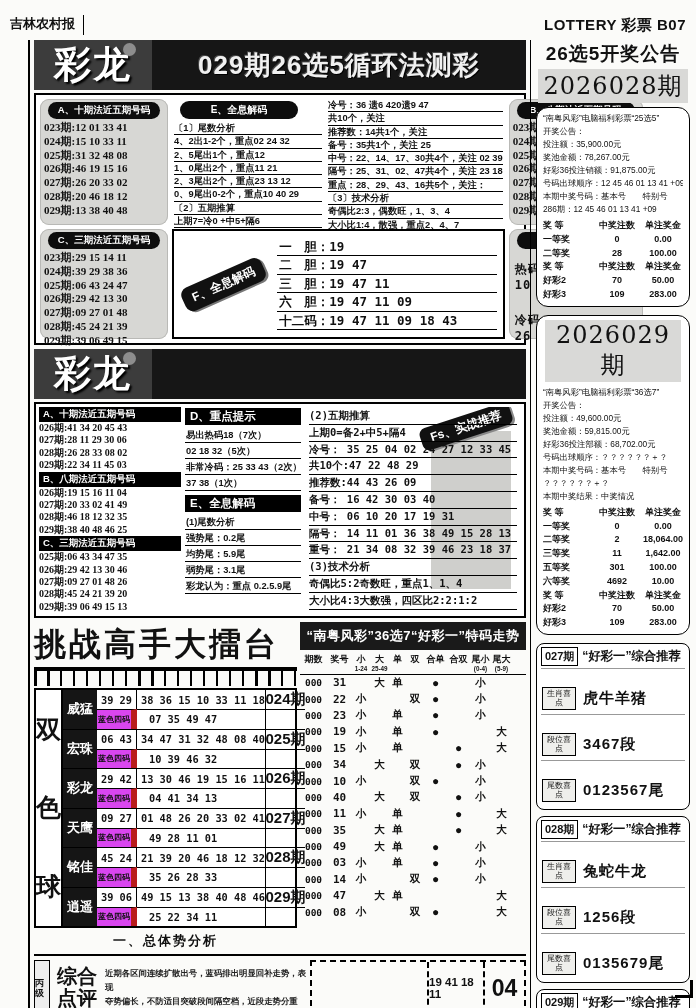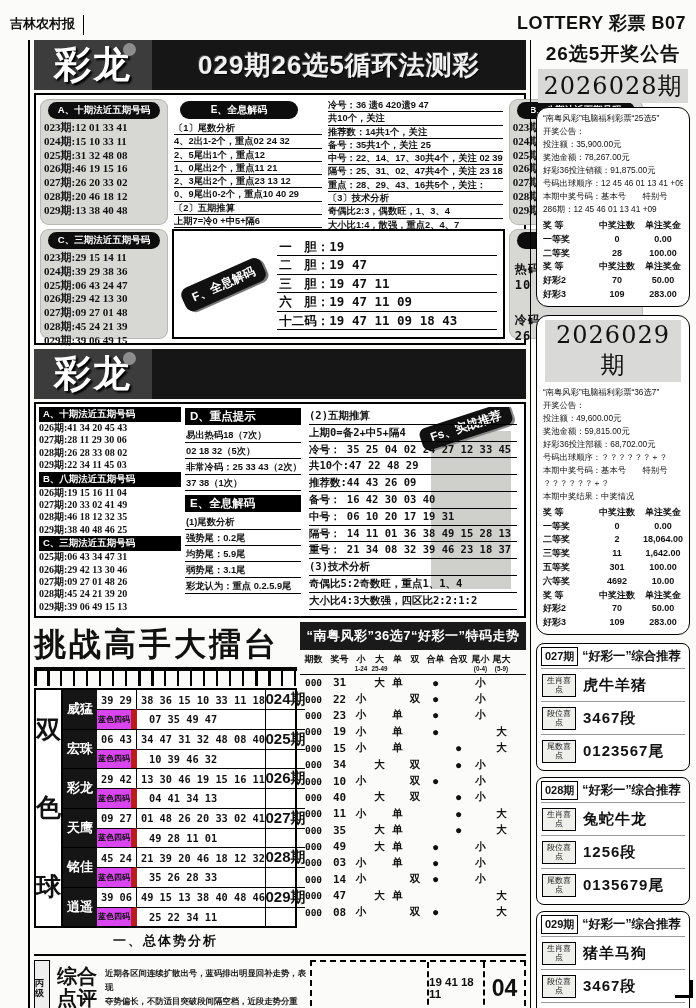--- a/index.html
+++ b/index.html
@@ -1,21 +1,21 @@
 <!DOCTYPE html>
 <html><head>
 <meta charset="utf-8">
 <style>
   html,body{margin:0;padding:0;}
   body{width:696px;height:1008px;background:#fbfbf9;color:#111;
        font-family:"Liberation Sans",sans-serif;overflow:hidden;position:relative;}
   
   .topbar{display:flex;justify-content:space-between;align-items:flex-end;padding:13px 10px 2px 10px;height:22px;}
   .paper{font-size:13px;font-weight:bold;border-right:1.5px solid #000;padding-right:8px;height:20px;}
-  .lottery{font-size:18px;font-weight:bold;letter-spacing:.5px;}
+  .lottery{font-size:15px;font-weight:bold;letter-spacing:.5px;}
   
   .main{display:flex;margin:3px 4px 0 28px;border-left:2px solid #000;padding-left:4px;}
   .leftcol{width:492px;}
   .rightcol{flex:1;border-left:1.5px solid #000;margin-left:4px;padding:0 2px 0 5px;min-width:0;}
   
   .banner{height:50px;background:#161616;display:flex;align-items:center;margin-bottom:3px;}
   .logo{width:118px;height:100%;background:#3c3c3c;color:#fff;font-family:"DejaVu Serif",serif;
         font-weight:bold;font-size:37px;display:flex;align-items:center;justify-content:center;
         letter-spacing:2px;text-shadow:2px 2px 2px #000;position:relative;}
   .logoball{position:absolute;top:3px;right:16px;width:13px;height:13px;border-radius:50%;background:#8d8d8d;}
@@ -114,21 +114,21 @@
            letter-spacing:1px;margin:0 2px 4px;padding:1px 0;}
   .rcbox{border:1.5px solid #000;border-radius:12px;padding:4px 6px;margin-bottom:8px;background:#fff;}
   .rcline{font-size:8.3px;line-height:13px;white-space:nowrap;overflow:hidden;}
   .ptable{margin-top:3px;}
   .ptrow{display:flex;font-size:9px;font-weight:bold;line-height:13.8px;}
   .pc1{width:48px;} .pc2{width:52px;text-align:center;} .pc3{flex:1;text-align:center;}
   .rpanel{border:1.5px solid #000;border-radius:8px;padding:3px 4px;margin-bottom:6px;background:#fff;}
   .rphead{display:flex;align-items:center;gap:4px;margin-bottom:2px;}
   .rpissue{border:1.5px solid #000;font-size:11px;font-weight:bold;padding:1px 3px;}
   .rptitle{font-size:12.3px;font-weight:bold;white-space:nowrap;}
-  .rprow{display:flex;align-items:center;border-top:1px solid #999;padding:5px 0 4px;}
+  .rprow{display:flex;align-items:center;border-top:1px solid #999;padding:18px 0 4px;}
   .rplabel{width:30px;border:1px solid #000;font-size:8px;text-align:center;line-height:9.5px;padding:1px;margin:0 7px 0 1px;background:#efefec;}
   .rpval{font-size:15px;font-weight:bold;letter-spacing:1px;}
   .corner{position:absolute;right:3px;bottom:10px;width:15px;height:15px;border-right:3px solid #000;border-bottom:3px solid #000;}
 </style>
 </head>
 <body>
 
 <div class="topbar">
   <span class="paper">吉林农村报</span>
   <span class="lottery">LOTTERY 彩票 B07</span>
@@ -265,21 +265,21 @@
         <div class="numrows s2rows">
 
         <div class="nrow">026期:19 15 16 11 04</div>
             <div class="nrow">027期:20 33 02 41 49</div>
             <div class="nrow">028期:46 18 12 32 35</div>
             <div class="nrow">029期:38 40 48 46 25</div>
           </div>
         <div class="bwhead">C、三期法近五期号码</div>
         <div class="numrows s2rows">
 
-        <div class="nrow">025期:06 43 34 47 31</div>
+        <div class="nrow">025期:06 43 34 47 35</div>
             <div class="nrow">026期:29 42 13 30 46</div>
             <div class="nrow">027期:09 27 01 48 26</div>
             <div class="nrow">028期:45 24 21 39 20</div>
             <div class="nrow">029期:39 06 49 15 13</div>
           </div>
       </div>
 
       <div>
         <div class="dhead">D、重点提示</div>
         <div>

